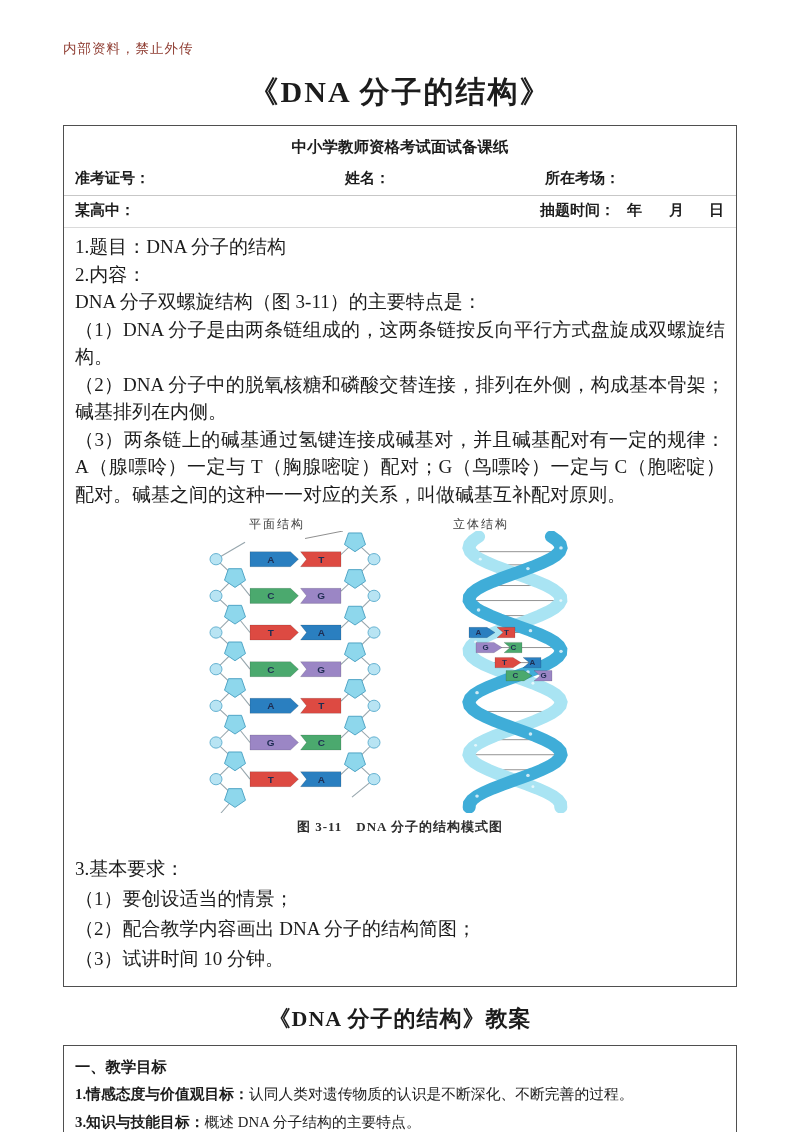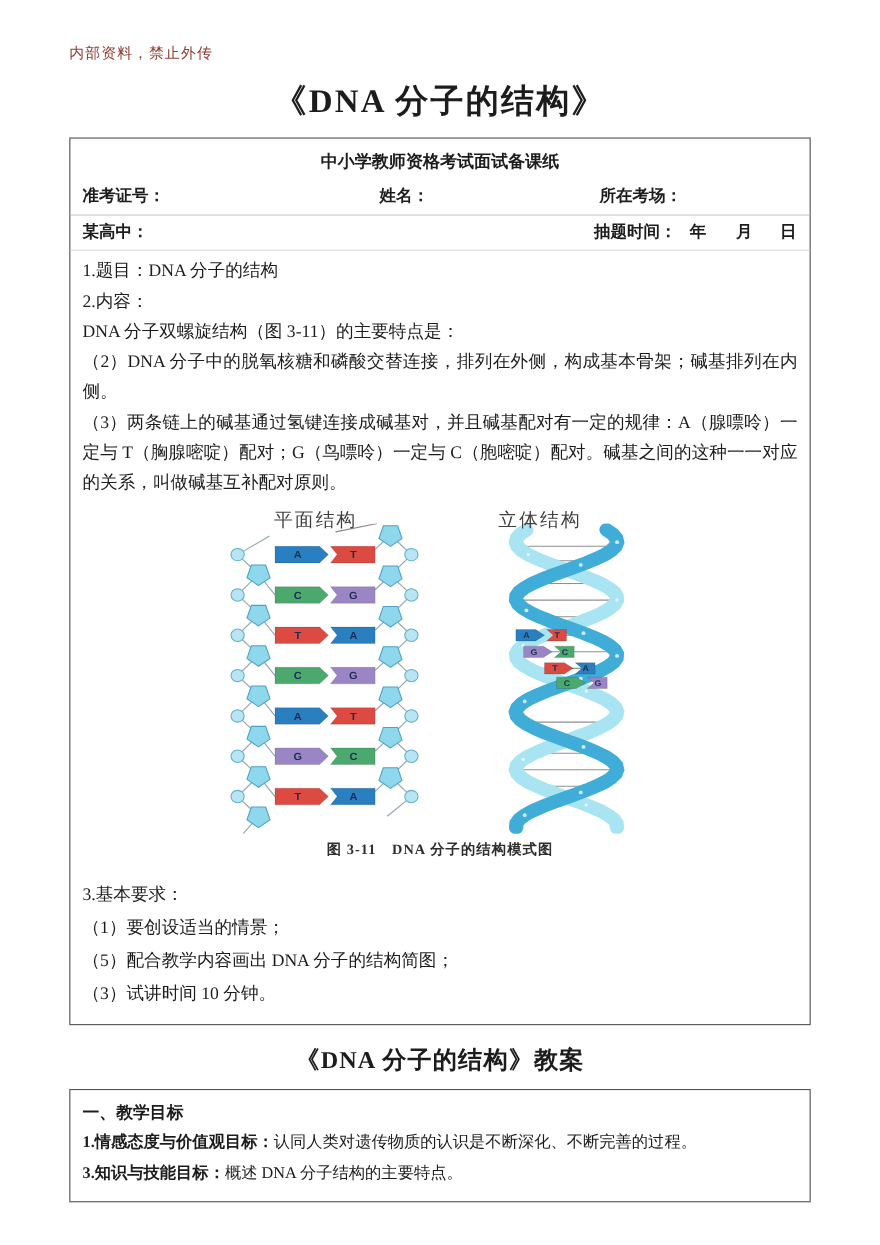--- a/index.html
+++ b/index.html
@@ -11,27 +11,27 @@
   .box{border:1.6px solid #4f4f4f;box-sizing:border-box;}
   .box1{padding-bottom:12px;}
   .paper-head{text-align:center;font-weight:bold;font-size:15.5px;padding:11px 0 8px;}
   .meta-row{position:relative;height:26px;font-weight:bold;font-size:15px;}
   .meta-row span{position:absolute;top:3px;white-space:nowrap;}
   .m-adm{left:11px;} .m-name{left:281px;} .m-venue{left:481px;}
   .m-school{left:11px;}
   .m-draw{left:476px;} .m-year{left:563px;} .m-month{left:605px;} .m-day{left:645px;}
   .meta-divider{border-bottom:1px solid #c7c7c7;margin:3px 0 2px;}
   .meta-divider2{border-bottom:1px solid #dadada;margin:3px 0 0;}
-  .b-text{font-size:16px;line-height:27.5px;margin:0;padding:0 11px;text-align:justify;font-family:Liberation Serif, serif;}
+  .b-text{font-size:19px;line-height:27.5px;margin:0;padding:0 11px;text-align:justify;font-family:Liberation Serif, serif;}
   .b-first{margin-top:5px;}
   .req{line-height:30px;}
   .req-first{margin-top:18px;}
   .fig-wrap{display:flex;justify-content:center;gap:30px;margin-top:8px;}
   .fig-col{position:relative;padding-top:15px;}
-  .fig-label{position:absolute;top:0;font-size:17px;color:#3e3e3e;letter-spacing:2px;white-space:nowrap;}
+  .fig-label{position:absolute;top:0;font-size:12px;color:#3e3e3e;letter-spacing:2px;white-space:nowrap;}
   .lbl-planar{left:54px;} .lbl-helix{left:28px;}
   .fig-caption{text-align:center;font-size:13px;font-weight:600;color:#2e2e2e;margin-top:5px;letter-spacing:1px;}
   .plan-title{text-align:center;font-size:22px;font-weight:bold;margin:17px 0 11px;letter-spacing:1px;}
   .box2{padding:7px 11px 11px;}
   .sec-title{font-weight:bold;font-size:15.3px;line-height:27px;margin:0;}
   .goal{font-size:14.8px;line-height:28px;margin:0;text-align:justify;}
   .goal .lbl{font-weight:bold;}
   svg{display:block;}
 </style>
 </head>
@@ -58,20 +58,21 @@
       <span class="m-draw">抽题时间：</span>
       <span class="m-year">年</span>
       <span class="m-month">月</span>
       <span class="m-day">日</span>
     </div>
     <div class="meta-divider2"></div>
 
     <p class="b-text b-first">1.题目：DNA 分子的结构</p>
     <p class="b-text">2.内容：</p>
     <p class="b-text">DNA 分子双螺旋结构（图 3-11）的主要特点是：</p>
+    <p class="b-text">（1）DNA 分子是由两条链组成的，这两条链按反向平行方式盘旋成双螺旋结构。</p>
     <p class="b-text">（2）DNA 分子中的脱氧核糖和磷酸交替连接，排列在外侧，构成基本骨架；碱基排列在内侧。</p>
     <p class="b-text">（3）两条链上的碱基通过氢键连接成碱基对，并且碱基配对有一定的规律：A（腺嘌呤）一定与 T（胸腺嘧啶）配对；G（鸟嘌呤）一定与 C（胞嘧啶）配对。碱基之间的这种一一对应的关系，叫做碱基互补配对原则。</p>
 
     <div class="fig-wrap">
       <div class="fig-col">
         <div class="fig-label lbl-planar">平面结构</div>
         <svg id="planar-svg" width="200" height="282" viewBox="0 0 200 300" preserveAspectRatio="none">
             <line x1="110" y1="8" x2="148" y2="0" stroke="#8a8a8a" stroke-width="1"></line>
             <line x1="21" y1="30" x2="50" y2="12" stroke="#97a6ad" stroke-width="1.1"></line>
             <line x1="21" y1="30" x2="40" y2="49" stroke="#97a6ad" stroke-width="1.1"></line>
@@ -225,21 +226,21 @@
             <polygon points="109,148.5 127,148.5 127,159.5 109,159.5 115,154" fill="#9b86c5" stroke="rgba(0,0,0,.22)" stroke-width="0.6"></polygon>
             <text x="90.5" y="156.88" text-anchor="middle" font-size="8" font-weight="bold" fill="#1e2d52" font-family="Liberation Sans, sans-serif">C</text>
             <text x="118.5" y="156.88" text-anchor="middle" font-size="8" font-weight="bold" fill="#1e2d52" font-family="Liberation Sans, sans-serif">G</text>
           </svg>
       </div>
     </div>
     <div class="fig-caption">图 3-11　DNA 分子的结构模式图</div>
 
     <p class="b-text req req-first">3.基本要求：</p>
     <p class="b-text req">（1）要创设适当的情景；</p>
-    <p class="b-text req">（5）配合教学内容画出 DNA 分子的结构简图；</p>
+    <p class="b-text req">（2）配合教学内容画出 DNA 分子的结构简图；</p>
     <p class="b-text req">（3）试讲时间 10 分钟。</p>
   </div>
 
   <div class="plan-title">《DNA 分子的结构》教案</div>
 
   <div class="box box2">
     <p class="sec-title">一、教学目标</p>
     <p class="goal"><span class="lbl">1.情感态度与价值观目标：</span><span>认同人类对遗传物质的认识是不断深化、不断完善的过程。</span></p>
     <p class="goal"><span class="lbl">3.知识与技能目标：</span><span>概述 DNA 分子结构的主要特点。</span></p>
   </div>

